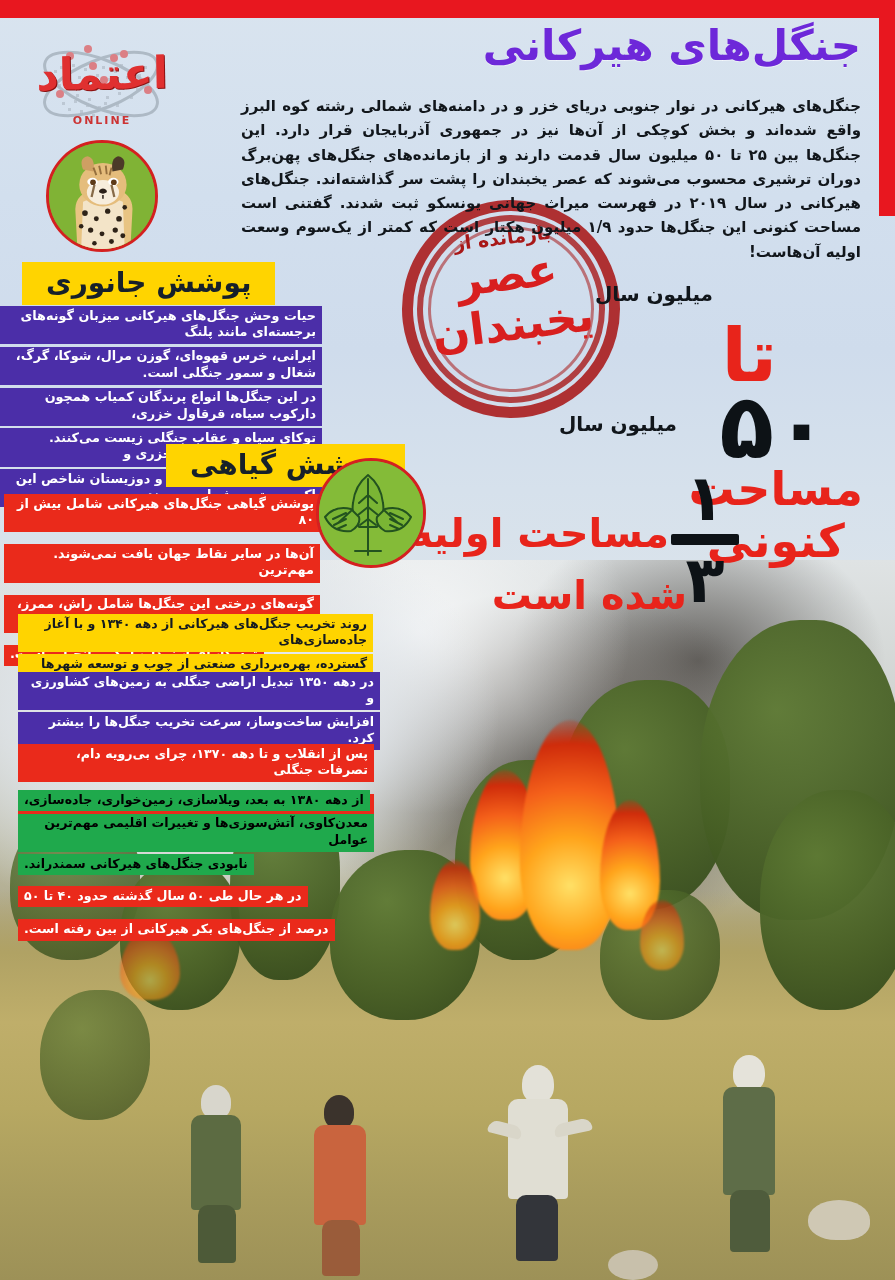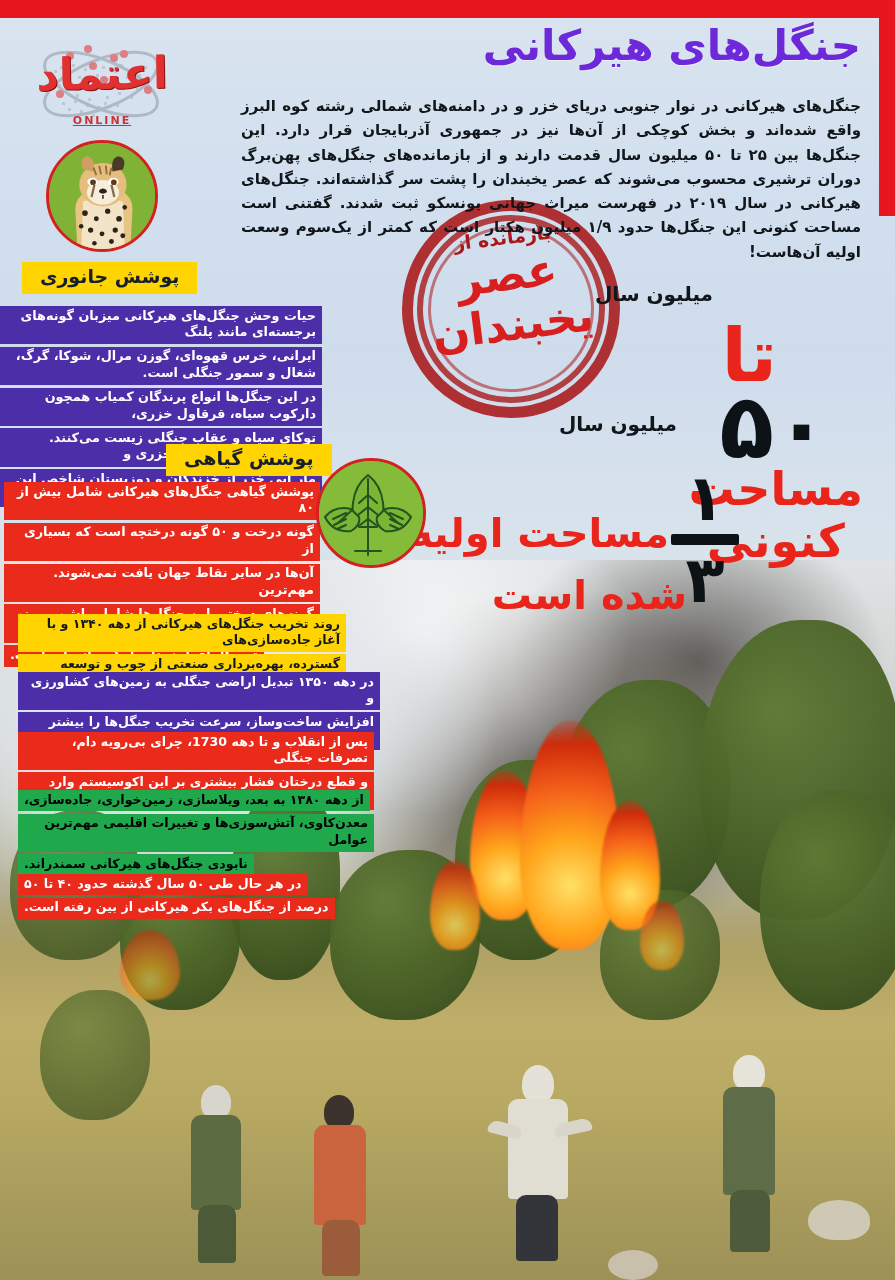--- a/index.html
+++ b/index.html
@@ -84,21 +84,20 @@
     text-align:center;
     color:#e03030; font-size:44px; font-weight:bold;
     letter-spacing:-2px;
     text-shadow:1px 1px 0 #8a1010;
     transform:rotate(-1deg);
   }
   .logo-online {
     position:absolute; left:0; top:92px; width:160px; text-align:center;
     color:#c33; font-size:11px; letter-spacing:2px; font-weight:bold;
     direction:ltr;
-    text-decoration:underline;
   }
 
   
   .headline {
     position:absolute; right:34px; top:22px; width:560px;
     text-align:right;
     font-size:42px; font-weight:bold; color:#6d28d9;
     line-height:1.15;
     z-index:26;
     text-shadow:0 1px 0 rgba(255,255,255,.5);
@@ -117,46 +116,46 @@
   }
   .circ-cheetah { left:46px; top:140px; width:112px; height:112px;
     background:radial-gradient(circle at 50% 46%, #8fbf3f 0%, #7eb233 62%, #6fa22c 100%); }
   .cheetah-art { position:absolute; inset:0; }
   .circ-leaf { left:316px; top:458px; width:110px; height:110px;
     background:radial-gradient(circle at 50% 45%, #92c543 0%, #7fb534 70%, #74a92e 100%); }
 
   
   .chip {
     position:absolute; background:#ffd400; color:#17202a;
-    font-size:19px; font-weight:bold; padding:3px 18px 5px;
+    font-size:28px; font-weight:bold; padding:3px 24px 5px;
     z-index:24; line-height:1.25;
   }
   .chip-fauna { left:22px; top:262px; }
   .chip-flora { left:166px; top:444px; }
 
   
   .band {
     position:absolute; z-index:23; text-align:right; direction:rtl;
     font-weight:bold;
   }
   .band span.ln {
     display:block; width:max-content; max-width:100%;
     margin-right:auto; margin-left:0;
     padding:1.5px 6px 3.5px;
     line-height:1.30;
     margin-bottom:2.5px;
   }
   .b-purple span.ln { background:#4b2ea8; color:#ffffff; }
-  .b-red    span.ln { background:#ea2a1b; color:#ffffff; }
+  .b-red    span.ln { background:#ea2a1b; color:#ffffff;margin-top:12px; }
   .b-yellow span.ln { background:#ffd400; color:#141a20; }
   .b-green  span.ln { background:#1fa94c; color:#000000; }
 
   .fauna-block { right:auto; left:-4px; top:306px; width:326px; font-size:12.8px; }
   .flora-block { left:4px; top:482px; width:316px; font-size:12.8px; }
-  .t1-block    { left:18px; top:614px; width:328px; font-size:12.6px; }
+  .t1-block    { left:18px; top:614px; width:355px; font-size:12.6px; }
   .t2-block    { left:18px; top:672px; width:362px; font-size:12.6px; }
   .t3-block    { left:18px; top:732px; width:356px; font-size:12.6px; }
   .t4-block    { left:18px; top:790px; width:356px; font-size:12.6px; }
   .t5-block    { left:18px; top:874px; width:344px; font-size:12.6px; }
 
   
   .stamp {
     position:absolute; left:398px; top:196px; width:226px; height:226px; z-index:22;
     transform:rotate(-7deg);
   }
@@ -413,38 +412,37 @@
         <path d="M55 18 L55 94"></path>
         <path d="M55 34 L46 42 M55 34 L64 42 M55 46 L45 54 M55 46 L65 54 M55 58 L47 64 M55 58 L63 64"></path>
         <path d="M33 52 L20 58 M33 58 L21 64 M33 64 L24 68 M38 50 L25 62"></path>
         <path d="M77 52 L90 58 M77 58 L89 64 M77 64 L86 68 M72 50 L85 62"></path>
         <path d="M42 90 L68 90"></path>
       </g>
     </svg>
   </div>
   <div class="band b-red flora-block">
     <span class="ln">پوشش گیاهی جنگل‌های هیرکانی شامل بیش از ۸۰</span>
-    <span class="ln">گونه درخت و ۵۰ گونه درختچه است که بسیاری از</span>
     <span class="ln">آن‌ها در سایر نقاط جهان یافت نمی‌شوند. مهم‌ترین</span>
     <span class="ln">گونه‌های درختی این جنگل‌ها شامل راش، ممرز، بلوط،</span>
     <span class="ln">توسکا، افرا، نمدار، لرگ و انجیلی است.</span>
   </div>
 
   <div class="band b-yellow t1-block">
     <span class="ln">روند تخریب جنگل‌های هیرکانی از دهه ۱۳۴۰ و با آغاز جاده‌سازی‌های</span>
     <span class="ln">گسترده، بهره‌برداری صنعتی از چوب و توسعه شهرها آغاز شد.</span>
   </div>
 
   <div class="band b-purple t2-block">
     <span class="ln">در دهه ۱۳۵۰ تبدیل اراضی جنگلی به زمین‌های کشاورزی و</span>
     <span class="ln">افزایش ساخت‌وساز، سرعت تخریب جنگل‌ها را بیشتر کرد.</span>
   </div>
 
   <div class="band b-red t3-block">
-    <span class="ln">پس از انقلاب و تا دهه 1730، چرای بی‌رویه دام، تصرفات جنگلی</span>
+    <span class="ln">پس از انقلاب و تا دهه ۱۳۷۰، چرای بی‌رویه دام، تصرفات جنگلی</span>
     <span class="ln">و قطع درختان فشار بیشتری بر این اکوسیستم وارد کرد.</span>
   </div>
 
   <div class="band b-green t4-block">
     <span class="ln">از دهه ۱۳۸۰ به بعد، ویلاسازی، زمین‌خواری، جاده‌سازی،</span>
     <span class="ln">معدن‌کاوی، آتش‌سوزی‌ها و تغییرات اقلیمی مهم‌ترین عوامل</span>
     <span class="ln">نابودی جنگل‌های هیرکانی سمندر‌اند.</span>
   </div>
 
   <div class="band b-red t5-block">

